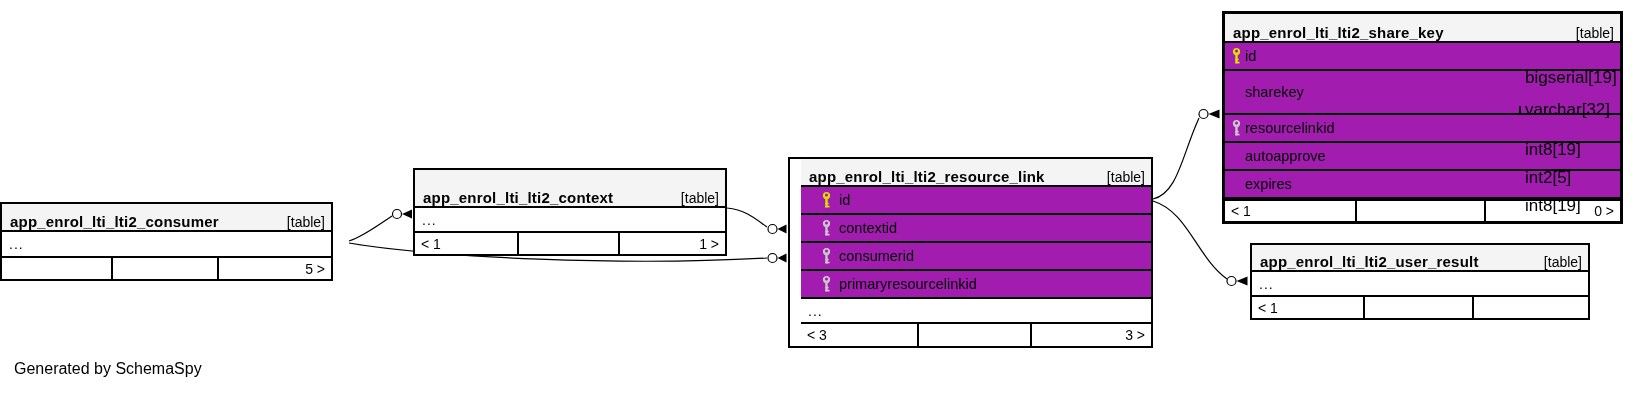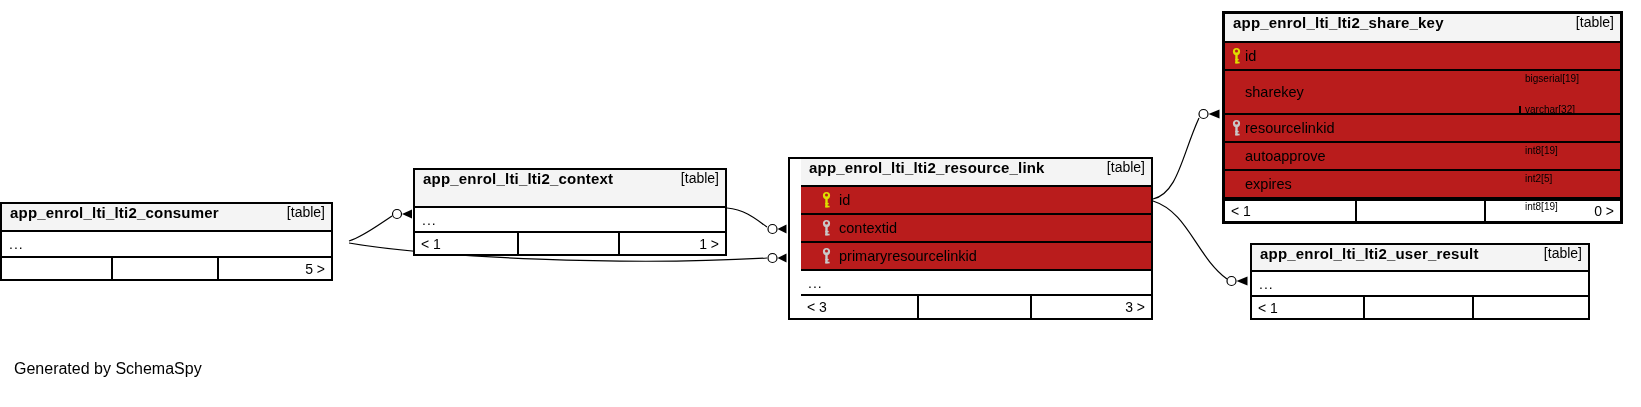--- a/index.html
+++ b/index.html
@@ -7,36 +7,36 @@
   .canvas{
     position:relative;width:1641px;height:407px;background:#ffffff;
     font-family:"Liberation Sans","DejaVu Sans",sans-serif;color:#000;overflow:hidden;
   }
   svg.edges{position:absolute;left:0;top:0;z-index:1;}
   .tbl{
     position:absolute;z-index:2;background:#ffffff;border:2px solid #000;
   }
   .tbl.emph{border-width:3px;}
   .th{
-    display:flex;justify-content:space-between;align-items:flex-start;
+    display:flex;justify-content:space-between;align-items:flex-end;
     background:#f4f4f4;border-bottom:2px solid #000;padding:0 6px 0 8px;
   }
   .tn{font-weight:bold;font-size:15px;letter-spacing:0.2px;white-space:nowrap;}
   .tb{font-size:14px;white-space:nowrap;}
   .cr{
-    display:flex;align-items:center;border-bottom:2px solid #000;background:#b91c1c;
+    display:flex;align-items:center;border-bottom:2px solid #000;background:#a21caf;
   }
   .cr:last-of-type{border-bottom:none;}
   .iconslot{width:22px;display:flex;justify-content:center;align-items:center;flex:0 0 auto;}
   .tbl.wide-indent .iconslot{width:26px;margin-left:12px;}
   .tbl.narrow-indent .iconslot{width:18px;margin-left:2px;}
   .cn{font-size:14.5px;white-space:nowrap;flex:1 1 auto;}
   .ct{
     flex:0 0 101px;align-self:stretch;display:flex;align-items:center;
-    border-left:2px solid #000;padding-left:4px;font-size:10px;white-space:nowrap;margin-top:35px;
+    border-left:2px solid #000;padding-left:4px;font-size:17px;white-space:nowrap;margin-top:35px;
   }
   .el{
     display:flex;align-items:center;border-bottom:2px solid #000;
     padding-left:7px;font-size:14px;letter-spacing:1px;background:#fff;
   }
   .tf{display:flex;align-items:stretch;background:#fff;}
   .tf span{display:flex;align-items:center;font-size:14px;}
   .fl{flex:1 1 33%;padding-left:6px;justify-content:flex-start;}
   .fm{flex:1 1 33%;border-left:2px solid #000;border-right:2px solid #000;}
   .fr{flex:1 1 34%;padding-right:6px;justify-content:flex-end;}
@@ -129,20 +129,31 @@
     </div>
     <div class="cr" style="height:28px">
       <span class="iconslot">
         <svg class="key fk" width="11" height="16" viewBox="0 0 11 16">
             <path fill-rule="evenodd" d="M5.5 0 A3.6 3.6 0 1 0 5.5 7.2 A3.6 3.6 0 1 0 5.5 0 Z M5.5 1.6 A1.5 1.5 0 1 1 5.5 4.6 A1.5 1.5 0 1 1 5.5 1.6 Z"></path>
             <rect x="4.3" y="6.6" width="2.4" height="8.8"></rect>
             <rect x="4.3" y="13.7" width="4.3" height="1.7"></rect>
             <rect x="4.3" y="10.9" width="3.4" height="1.4"></rect>
           </svg>
       </span>
+      <span class="cn">consumerid</span>
+    </div>
+    <div class="cr" style="height:28px">
+      <span class="iconslot">
+        <svg class="key fk" width="11" height="16" viewBox="0 0 11 16">
+            <path fill-rule="evenodd" d="M5.5 0 A3.6 3.6 0 1 0 5.5 7.2 A3.6 3.6 0 1 0 5.5 0 Z M5.5 1.6 A1.5 1.5 0 1 1 5.5 4.6 A1.5 1.5 0 1 1 5.5 1.6 Z"></path>
+            <rect x="4.3" y="6.6" width="2.4" height="8.8"></rect>
+            <rect x="4.3" y="13.7" width="4.3" height="1.7"></rect>
+            <rect x="4.3" y="10.9" width="3.4" height="1.4"></rect>
+          </svg>
+      </span>
       <span class="cn">primaryresourcelinkid</span>
     </div>
     <div class="el" style="height:25px">...</div>
     <div class="tf" style="height:22px">
       <span class="fl">&lt; 3</span>
       <span class="fm"></span>
       <span class="fr">3 &gt;</span>
     </div>
   </div>
 

